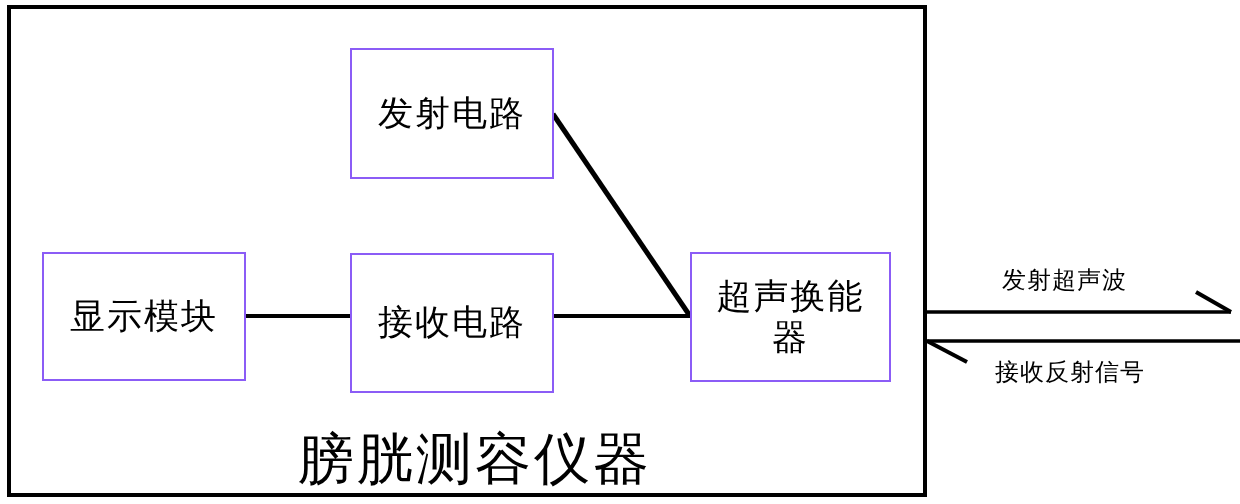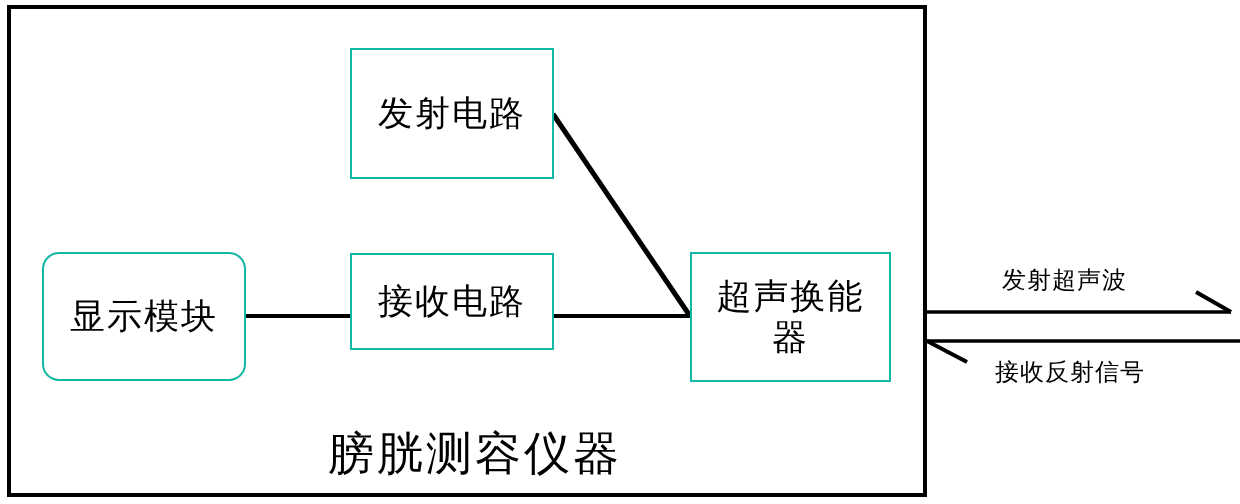--- a/index.html
+++ b/index.html
@@ -20,47 +20,47 @@
     position: absolute;
     left: 7px;
     top: 5px;
     width: 920px;
     height: 492px;
     border: 4px solid #000000;
     box-sizing: border-box;
   }
   .block {
     position: absolute;
-    border: 2px solid #14b8a6;
+    border: 2px solid #8b5cf6;
     box-sizing: border-box;
     background: #ffffff;
     display: flex;
     align-items: center;
     justify-content: center;
     text-align: center;
     font-size: 35px;
     letter-spacing: 2px;
     line-height: 1.18;
   }
   .block-transmit   { left: 350px; top: 48px;  width: 204px; height: 131px; }
-  .block-display    { left: 42px;  top: 252px; width: 204px; height: 129px; border-radius: 17px; }
-  .block-receive    { left: 350px; top: 253px; width: 204px; height: 97px; }
+  .block-display    { left: 42px;  top: 252px; width: 204px; height: 129px; }
+  .block-receive    { left: 350px; top: 253px; width: 204px; height: 140px; }
   .block-transducer { left: 690px; top: 252px; width: 201px; height: 130px; }
   .wrap-4 {
     display: block;
     width: 4.4em;
     margin: 8px auto;
   }
   .outer-title {
     position: absolute;
     left: 240px;
     top: 428px;
     width: 470px;
     text-align: center;
-    font-size: 46px;
+    font-size: 56px;
     letter-spacing: 3px;
     line-height: 1.1;
   }
   .arrow-label {
     position: absolute;
     font-size: 24px;
     letter-spacing: 1px;
     white-space: nowrap;
   }
   .label-transmit-wave { left: 1002px; top: 264px; }

